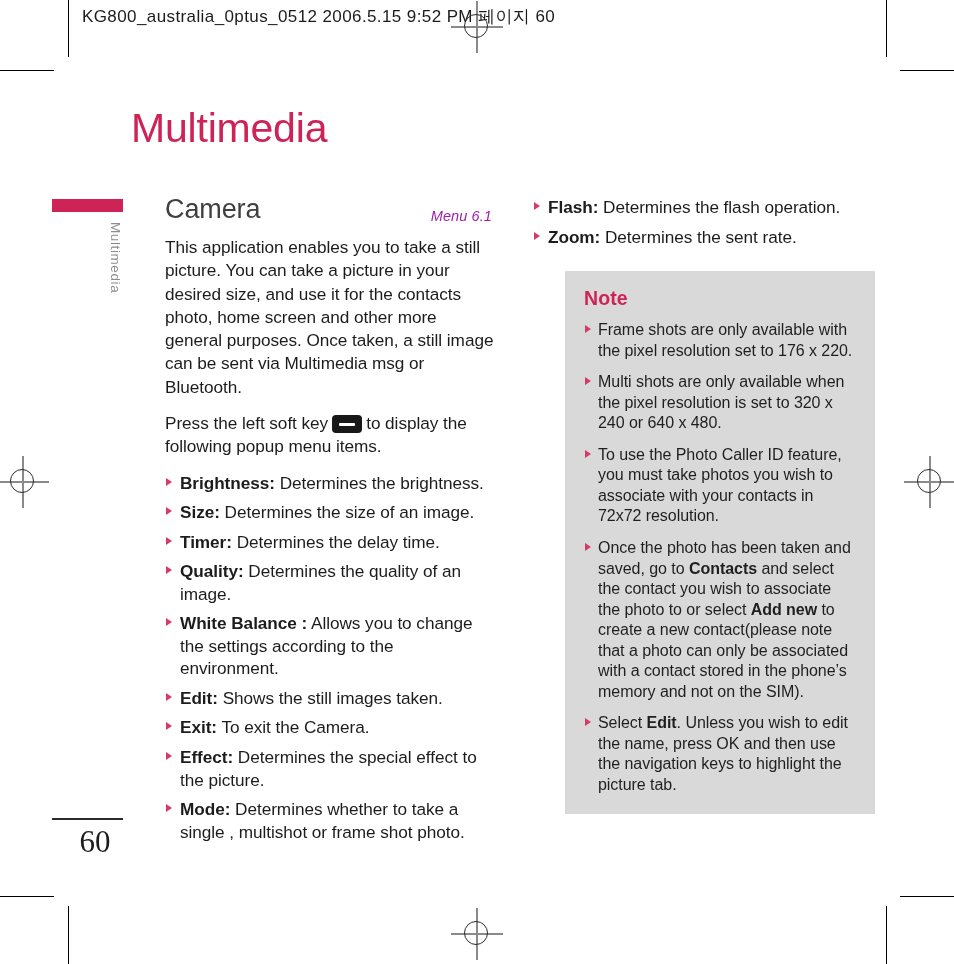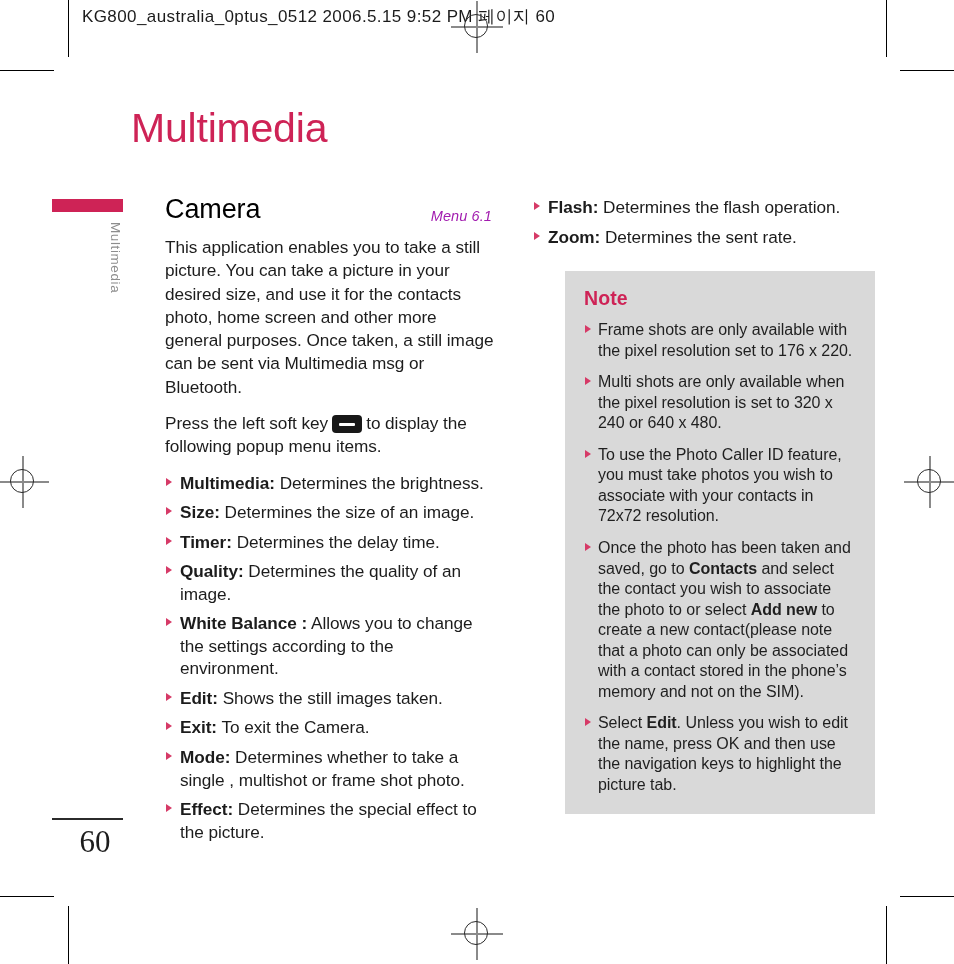--- a/index.html
+++ b/index.html
@@ -119,21 +119,21 @@
 
   .section-head {
     position: relative;
     height: 40px;
   }
   .section-title {
     position: absolute;
     left: 0;
     top: 0;
     font-size: 27px;
-    color: #000000;
+    color: #404040;
     line-height: 1;
     letter-spacing: -0.1px;
   }
   .menu-ref {
     position: absolute;
     right: 3px;
     top: 12px;
     font-size: 14.5px;
     color: #a21caf;
     letter-spacing: 0.1px;
@@ -298,29 +298,29 @@
       <div class="menu-ref">Menu 6.1</div>
     </div>
 
     <p class="body">This application enables you to take a still picture. You can take a picture in your desired size, and use it for the contacts photo, home screen and other more general purposes. Once taken, a still image can be sent via Multimedia msg or Bluetooth.</p>
 
     <p class="body">
       <span>Press the left soft key</span><span class="softkey"></span><span>to display the following popup menu items.</span>
     </p>
 
     <ul class="blist" id="menu-list-left">
-        <li><b>Multimedia:</b><span> Determines the brightness.</span></li>
+        <li><b>Brightness:</b><span> Determines the brightness.</span></li>
         <li><b>Size:</b><span> Determines the size of an image.</span></li>
         <li><b>Timer:</b><span> Determines the delay time.</span></li>
         <li><b>Quality:</b><span> Determines the quality of an image.</span></li>
         <li><b>White Balance :</b><span> Allows you to change the settings according to the environment.</span></li>
         <li><b>Edit:</b><span> Shows the still images taken.</span></li>
         <li><b>Exit:</b><span> To exit the Camera.</span></li>
+        <li><b>Effect:</b><span> Determines the special effect to the picture.</span></li>
         <li><b>Mode:</b><span> Determines whether to take a single , multishot or frame shot photo.</span></li>
-        <li><b>Effect:</b><span> Determines the special effect to the picture.</span></li>
       </ul>
   </div>
 
   <div class="col col-right">
     <ul class="blist" id="menu-list-right">
         <li><b>Flash:</b><span> Determines the flash operation.</span></li>
         <li><b>Zoom:</b><span> Determines the sent rate.</span></li>
       </ul>
 
     <div class="note-box">

